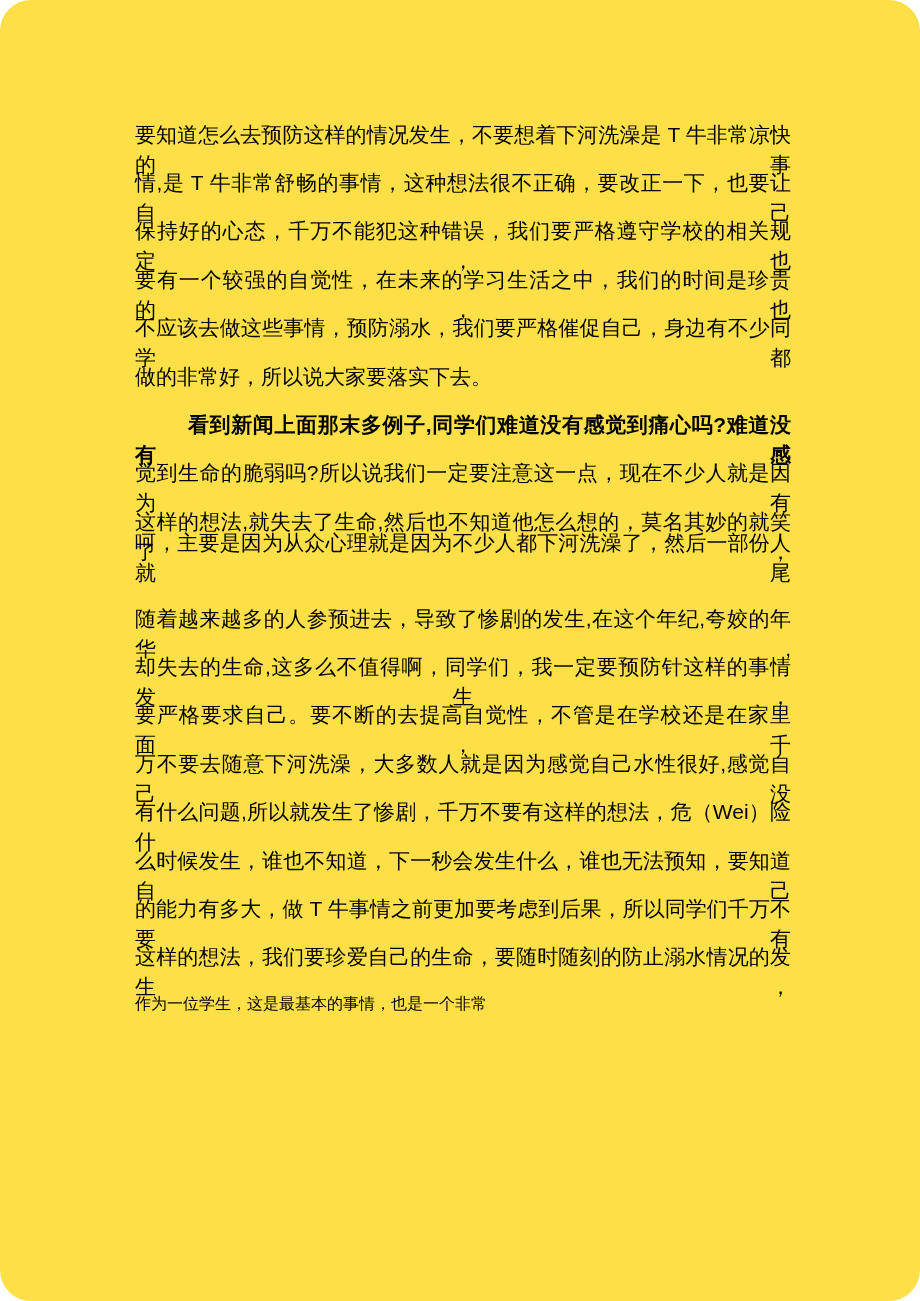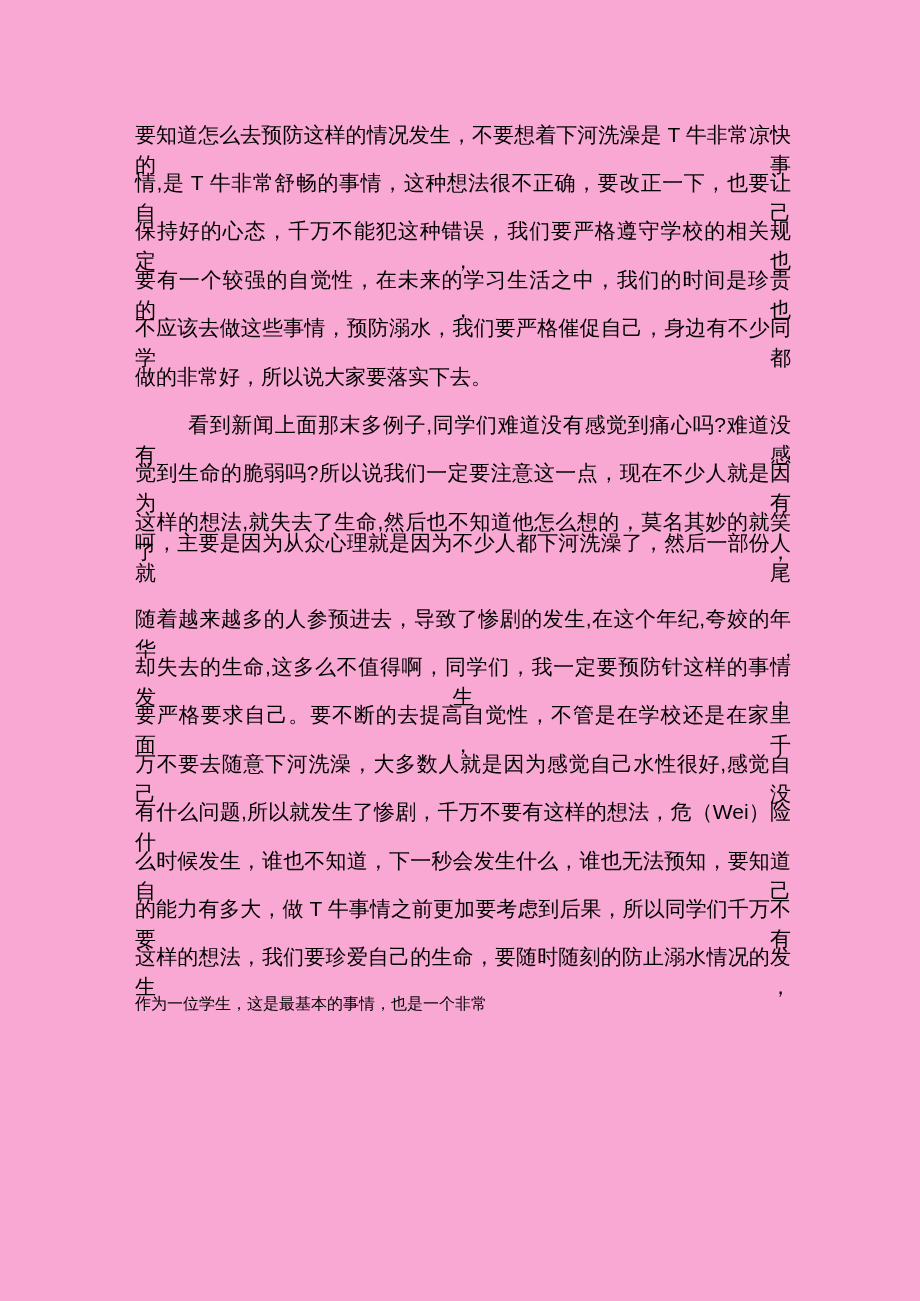--- a/index.html
+++ b/index.html
@@ -4,42 +4,44 @@
 <style>
   html, body {
     margin: 0;
     padding: 0;
     background: #ffffff;
   }
   .page {
     position: relative;
     width: 920px;
     height: 1301px;
-    background: #f9a8d4;
+    background: #fde047;
     overflow: hidden;
     font-family: "Liberation Sans", sans-serif;
     color: #000000;
+    border-radius: 31px;
   }
   .line {
     position: absolute;
     left: 135px;
     width: 656px;
     height: 30px;
     line-height: 30px;
     font-size: 21px;
     text-align: justify;
     text-align-last: justify;
     color: #000000;
   }
   .line.left {
     text-align: left;
     text-align-last: left;
   }
   .line.ind {
     text-indent: 53px;
+    font-weight: bold;
   }
   .line.sm {
     font-size: 16px;
     height: 24px;
     line-height: 24px;
   }
 </style>
 </head>
 <body>
 

